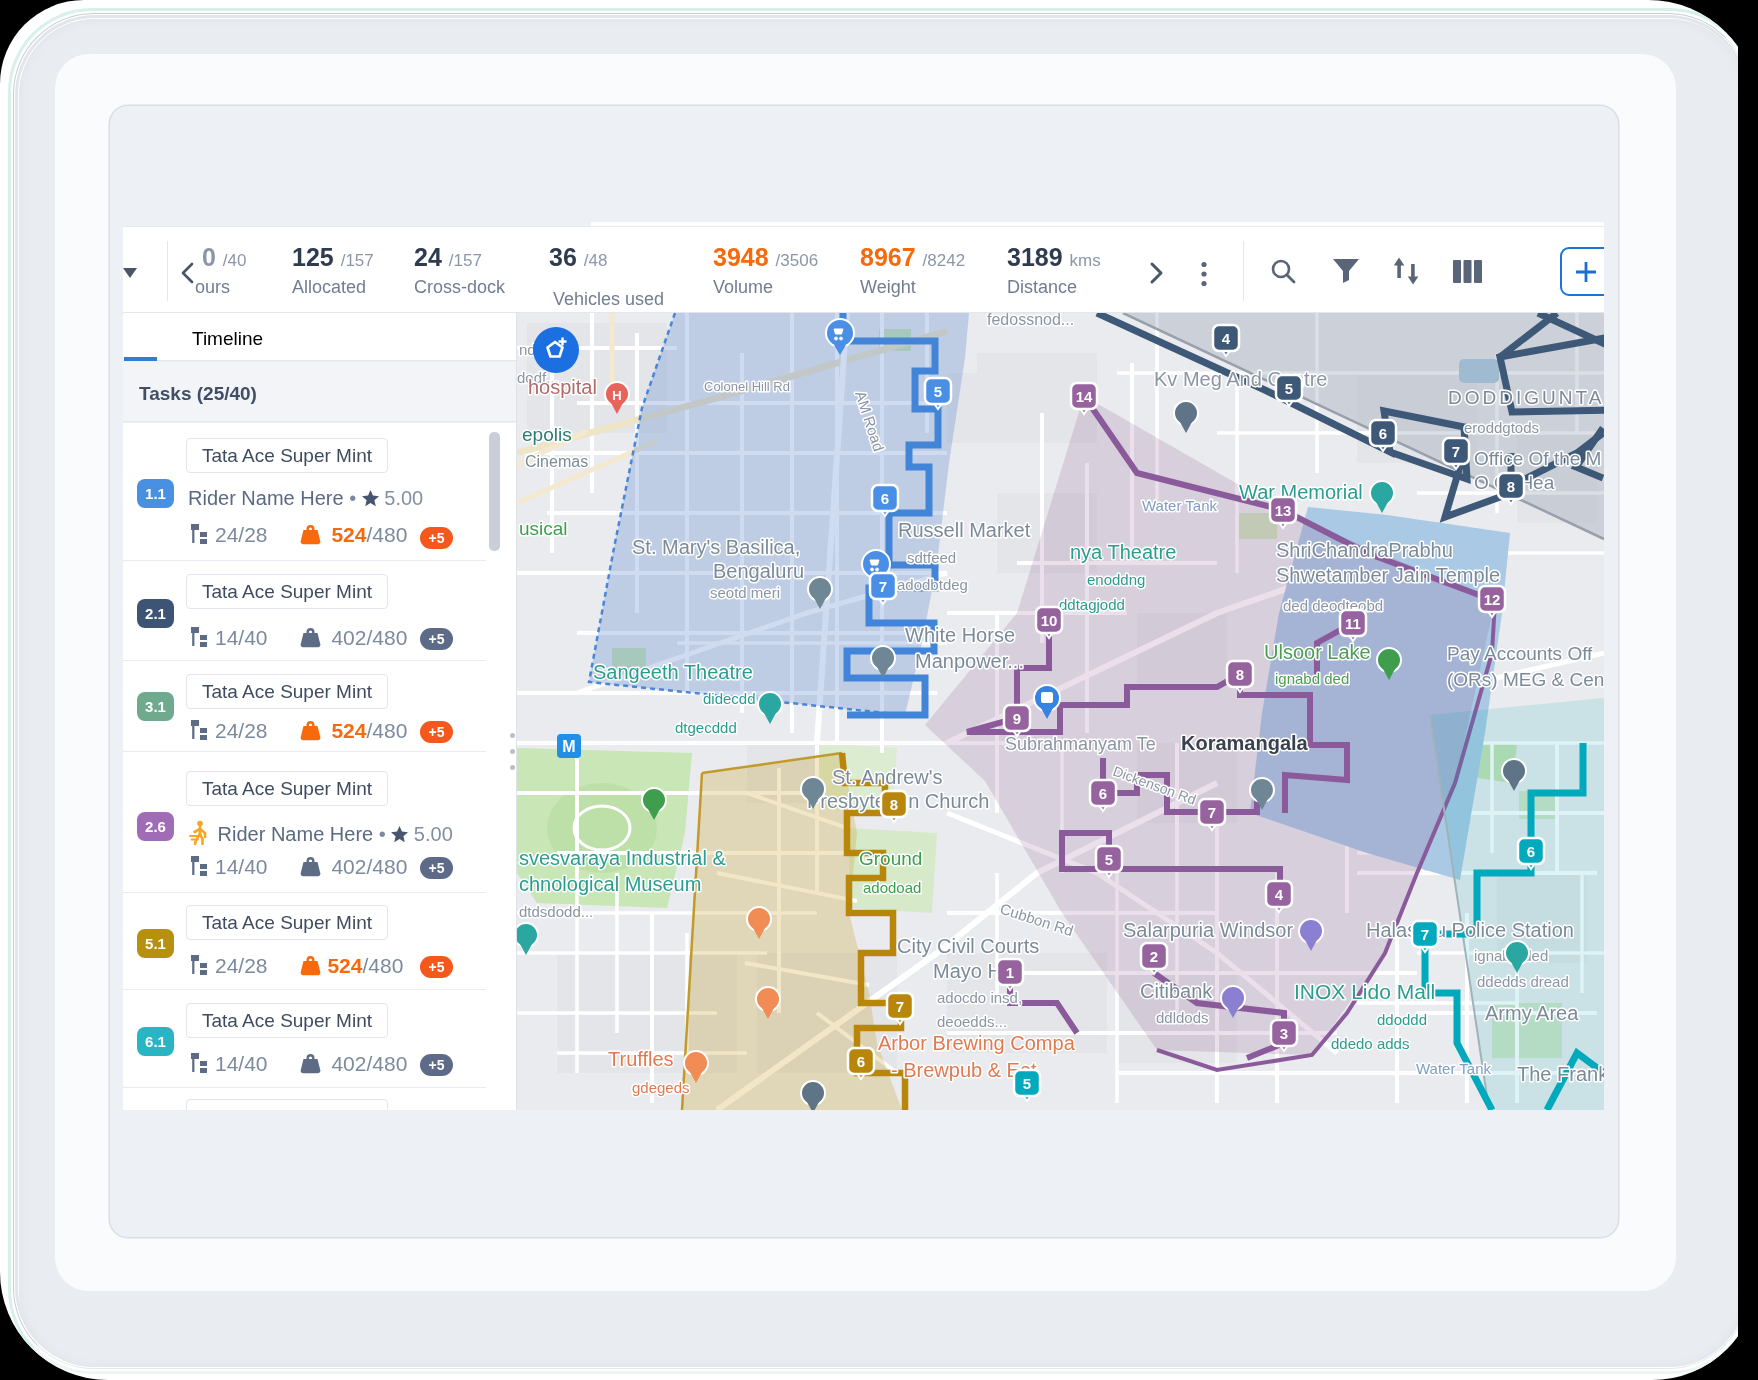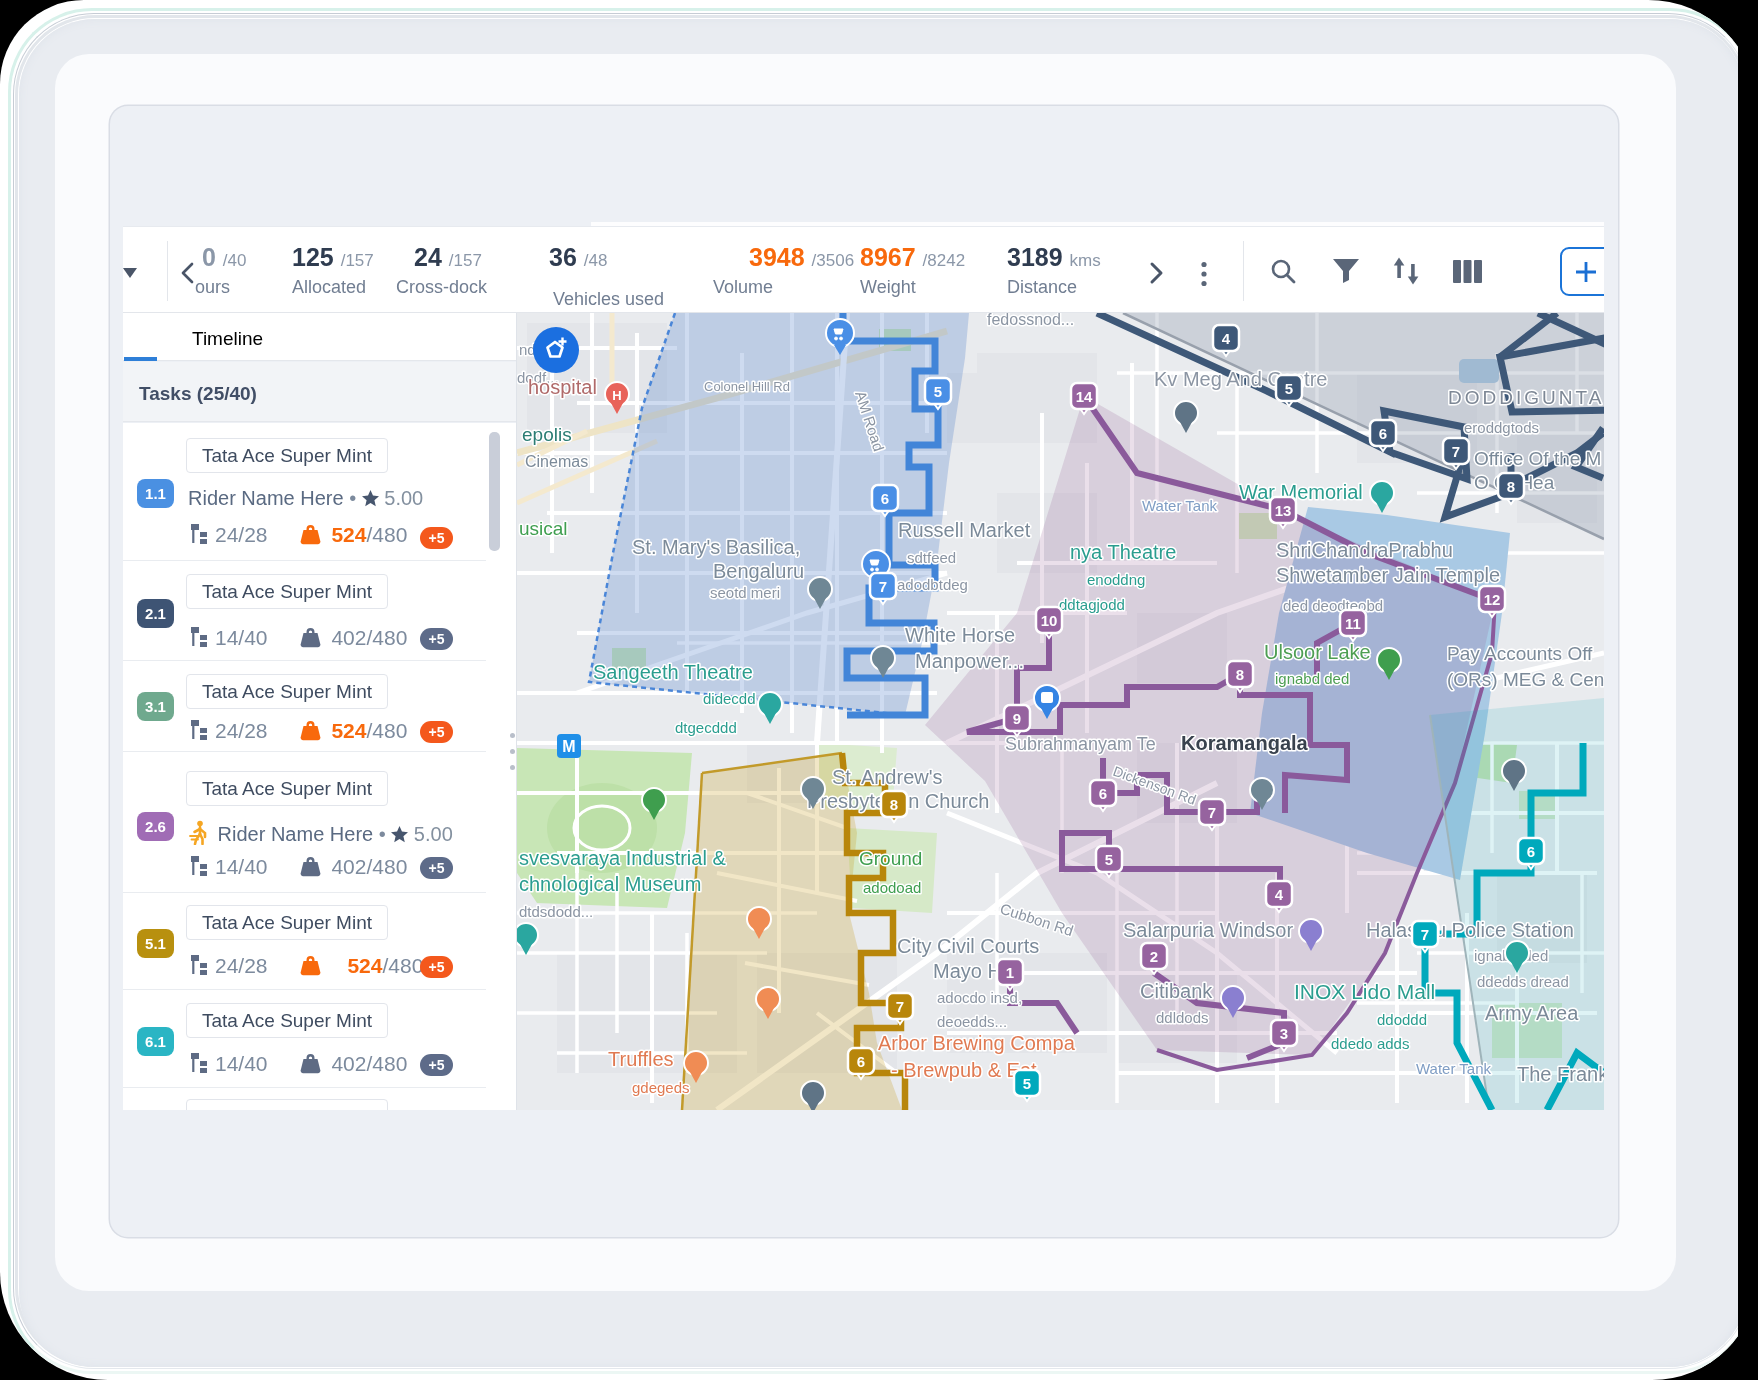--- a/index.html
+++ b/index.html
@@ -67,24 +67,24 @@
         <div style="position:absolute;left:0px;top:41px;width:0;height:0;border-left:7px solid transparent;border-right:7px solid transparent;border-top:10px solid #4a5568;"></div>
         <div class="vdiv" style="left:44px;top:14px;height:60px;"></div>
         <svg class="abs" style="left:55px;top:34px" width="20" height="24" viewBox="0 0 20 24">
             <path d="M14 3 L5 12 L14 21" fill="none" stroke="#4a5568" stroke-width="2.7" stroke-linecap="round" stroke-linejoin="round"></path>
           </svg>
         <div class="statnum grey" style="left:79px;">0 <span class="frac">/40</span></div>
         <div class="statlabel" style="left:72px;">ours</div>
         <div class="statnum" style="left:169px;">125 <span class="frac">/157</span></div>
         <div class="statlabel" style="left:169px;">Allocated</div>
         <div class="statnum" style="left:291px;">24 <span class="frac">/157</span></div>
-        <div class="statlabel" style="left:273px;">Cross-dock</div>
+        <div class="statlabel" style="left:291px;">Cross-dock</div>
         <div class="statnum" style="left:426px;">36 <span class="frac">/48</span></div>
         <div class="statlabel" style="left:430px;margin-top:12px;">Vehicles used</div>
-        <div class="statnum orange" style="left:590px;margin-left:36px;">3948 <span class="frac">/3506</span></div>
+        <div class="statnum orange" style="left:590px;">3948 <span class="frac">/3506</span></div>
         <div class="statlabel" style="left:590px;">Volume</div>
         <div class="statnum orange" style="left:737px;">8967 <span class="frac">/8242</span></div>
         <div class="statlabel" style="left:737px;">Weight</div>
         <div class="statnum" style="left:884px;">3189 <span class="frac">kms</span></div>
         <div class="statlabel" style="left:884px;">Distance</div>
         <svg class="abs" style="left:1023px;top:34px" width="20" height="24" viewBox="0 0 20 24">
             <path d="M6 3 L15 12 L6 21" fill="none" stroke="#4a5568" stroke-width="3" stroke-linecap="round" stroke-linejoin="round"></path>
           </svg>
         <svg class="abs" style="left:1074px;top:34px" width="14" height="26" viewBox="0 0 14 26">
             <g fill="#5a6678">
@@ -238,21 +238,21 @@
                 <rect x="1.2" y="6" width="2.2" height="13"></rect>
                 <rect x="9" y="8" width="7" height="5"></rect>
                 <rect x="9" y="15" width="7" height="5"></rect>
               </g>
             </svg><span style="margin-left:7px">24/28</span>
           <svg width="27" height="24" viewBox="0 0 27 24" style="margin-left:24px;vertical-align:-3px">
               <g fill="#f8690c">
                 <path d="M9.5 8 a4 4 0 0 1 8 0 v2 h-2.4 v-2 a1.6 1.6 0 0 0 -3.2 0 v2 h-2.4 z"></path>
                 <path d="M6.5 9 h14 l2.8 11.2 a2.5 2.5 0 0 1 -2.4 3 h-14.8 a2.5 2.5 0 0 1 -2.4 -3 z"></path>
               </g>
-            </svg><span style="margin-left:23px"><b class="o">524</b>/480</span>
+            </svg><span style="margin-left:3px"><b class="o">524</b>/480</span>
         </div>
         <div class="pill or" style="top:533px">+5</div>
         <div class="sep" style="top:566px"></div>
 
         <div class="chip" style="top:580px">Tata Ace Super Mint</div>
         <div class="badge" style="top:604px;background:#2ab5c4">6.1</div>
         <div class="statline" style="top:627px">
           <svg width="17" height="21" viewBox="0 0 17 21" style="vertical-align:-3px">
               <g fill="#5e6b84">
                 <rect x="0" y="0" width="8" height="6"></rect>

